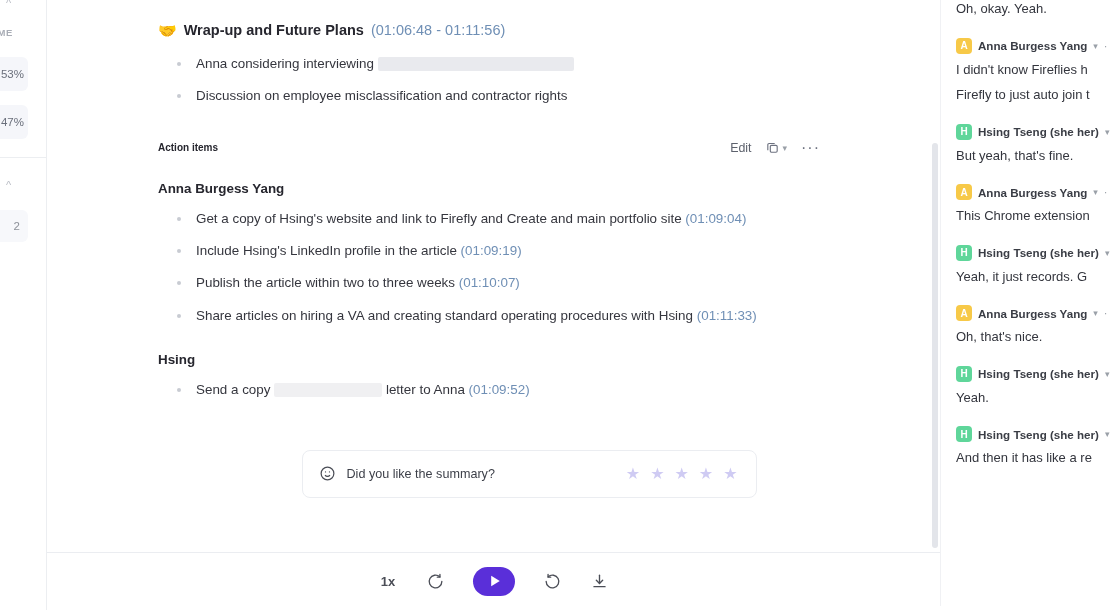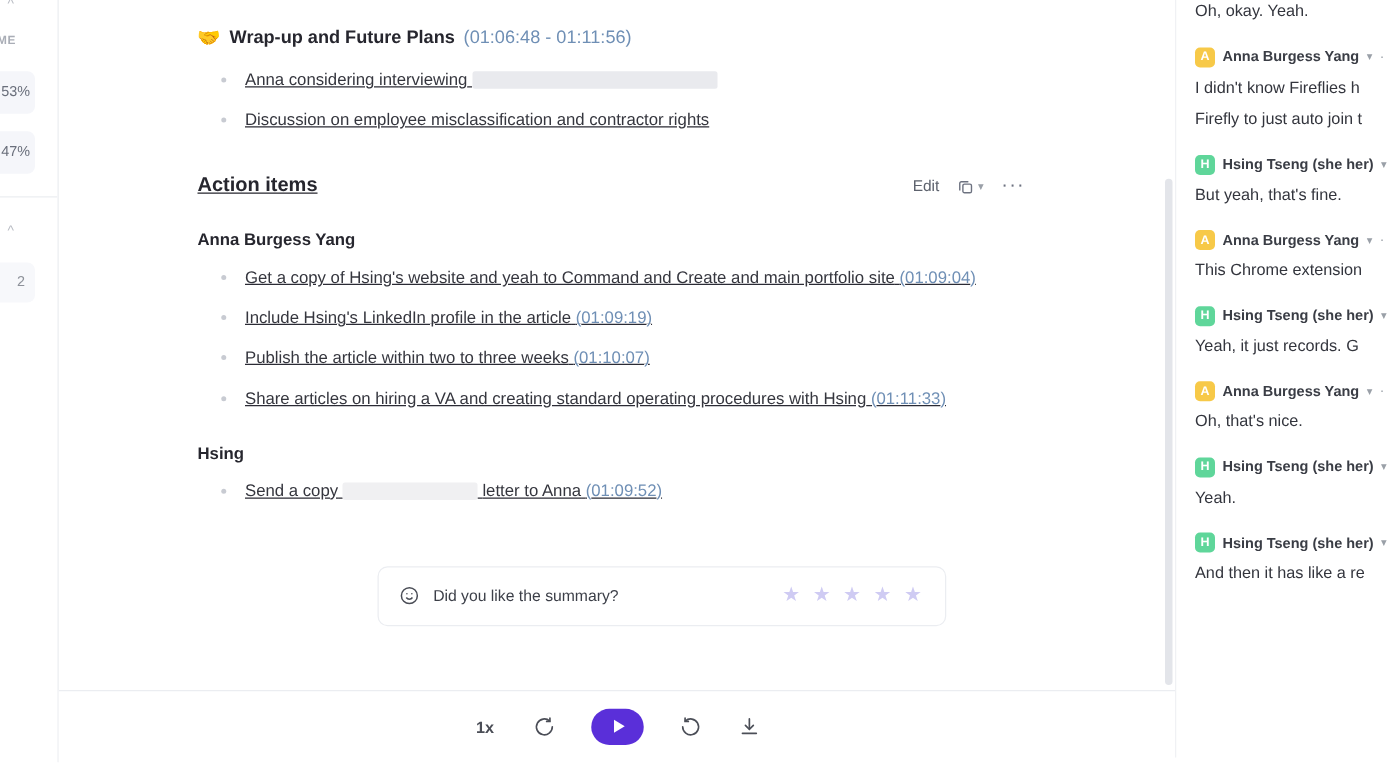--- a/index.html
+++ b/index.html
@@ -67,21 +67,21 @@
 
   .section-heading {
     font-size: 14.5px; font-weight: 700; color: #26262e;
     display: flex; align-items: center; gap: 7px;
     margin-bottom: 16px;
   }
   .section-emoji { font-size: 15px; line-height: 1; }
   .ts { color: #6f8fb5; font-weight: 400; }
   .ts-link { color: #6f8fb5; }
 
-  ul.bullets { list-style: none; margin: 0 0 0 18px; padding: 0; text-decoration: underline; }
+  ul.bullets { list-style: none; margin: 0 0 0 18px; padding: 0; }
   ul.bullets li {
     position: relative;
     font-size: 13.4px; color: #35363e; line-height: 1.5;
     padding-left: 20px; margin-bottom: 12px;
   }
   ul.bullets li::before {
     content: ""; position: absolute; left: 1px; top: 8px;
     width: 4px; height: 4px; border-radius: 50%;
     background: #c8cbd2;
   }
@@ -92,21 +92,21 @@
     vertical-align: middle;
     height: 14px;
   }
   .redacted.r1 { width: 196px; }
   .redacted.r2 { width: 108px; background: #f0f0f2; }
 
   .action-header {
     display: flex; align-items: center; justify-content: space-between;
     margin: 34px 0 0 0; padding-right: 80px;
   }
-  .action-title { font-size: 16px; font-weight: 700; color: #26262e; text-decoration: underline; }
+  .action-title { font-size: 10px; font-weight: 700; color: #26262e; }
   .action-tools { display: flex; align-items: center; gap: 14px; }
   .btn-edit {
     font-size: 12.4px; color: #5d626d; background: none; border: none;
     cursor: pointer; font-family: inherit;
   }
   .icon-btn {
     display: inline-flex; align-items: center; gap: 2px;
     color: #6d7280; cursor: pointer;
   }
   .dots { font-size: 16px; color: #6d7280; letter-spacing: 1px; cursor: pointer; line-height: 10px;}
@@ -248,21 +248,21 @@
               </svg>
               <span class="tr-chev">▾</span>
             </span>
             <span class="dots">···</span>
           </div>
         </div>
 
         <div class="owner-name">Anna Burgess Yang</div>
         <ul class="bullets">
           <li>
-            <span>Get a copy of Hsing's website and yeah to Command and Create and main portfolio site</span>
+            <span>Get a copy of Hsing's website and link to Firefly and Create and main portfolio site</span>
             <span class="ts">(<span class="ts-link">01:09:04</span>)</span>
           </li>
           <li>
             <span>Include Hsing's LinkedIn profile in the article</span>
             <span class="ts">(<span class="ts-link">01:09:19</span>)</span>
           </li>
           <li>
             <span>Publish the article within two to three weeks</span>
             <span class="ts">(<span class="ts-link">01:10:07</span>)</span>
           </li>

